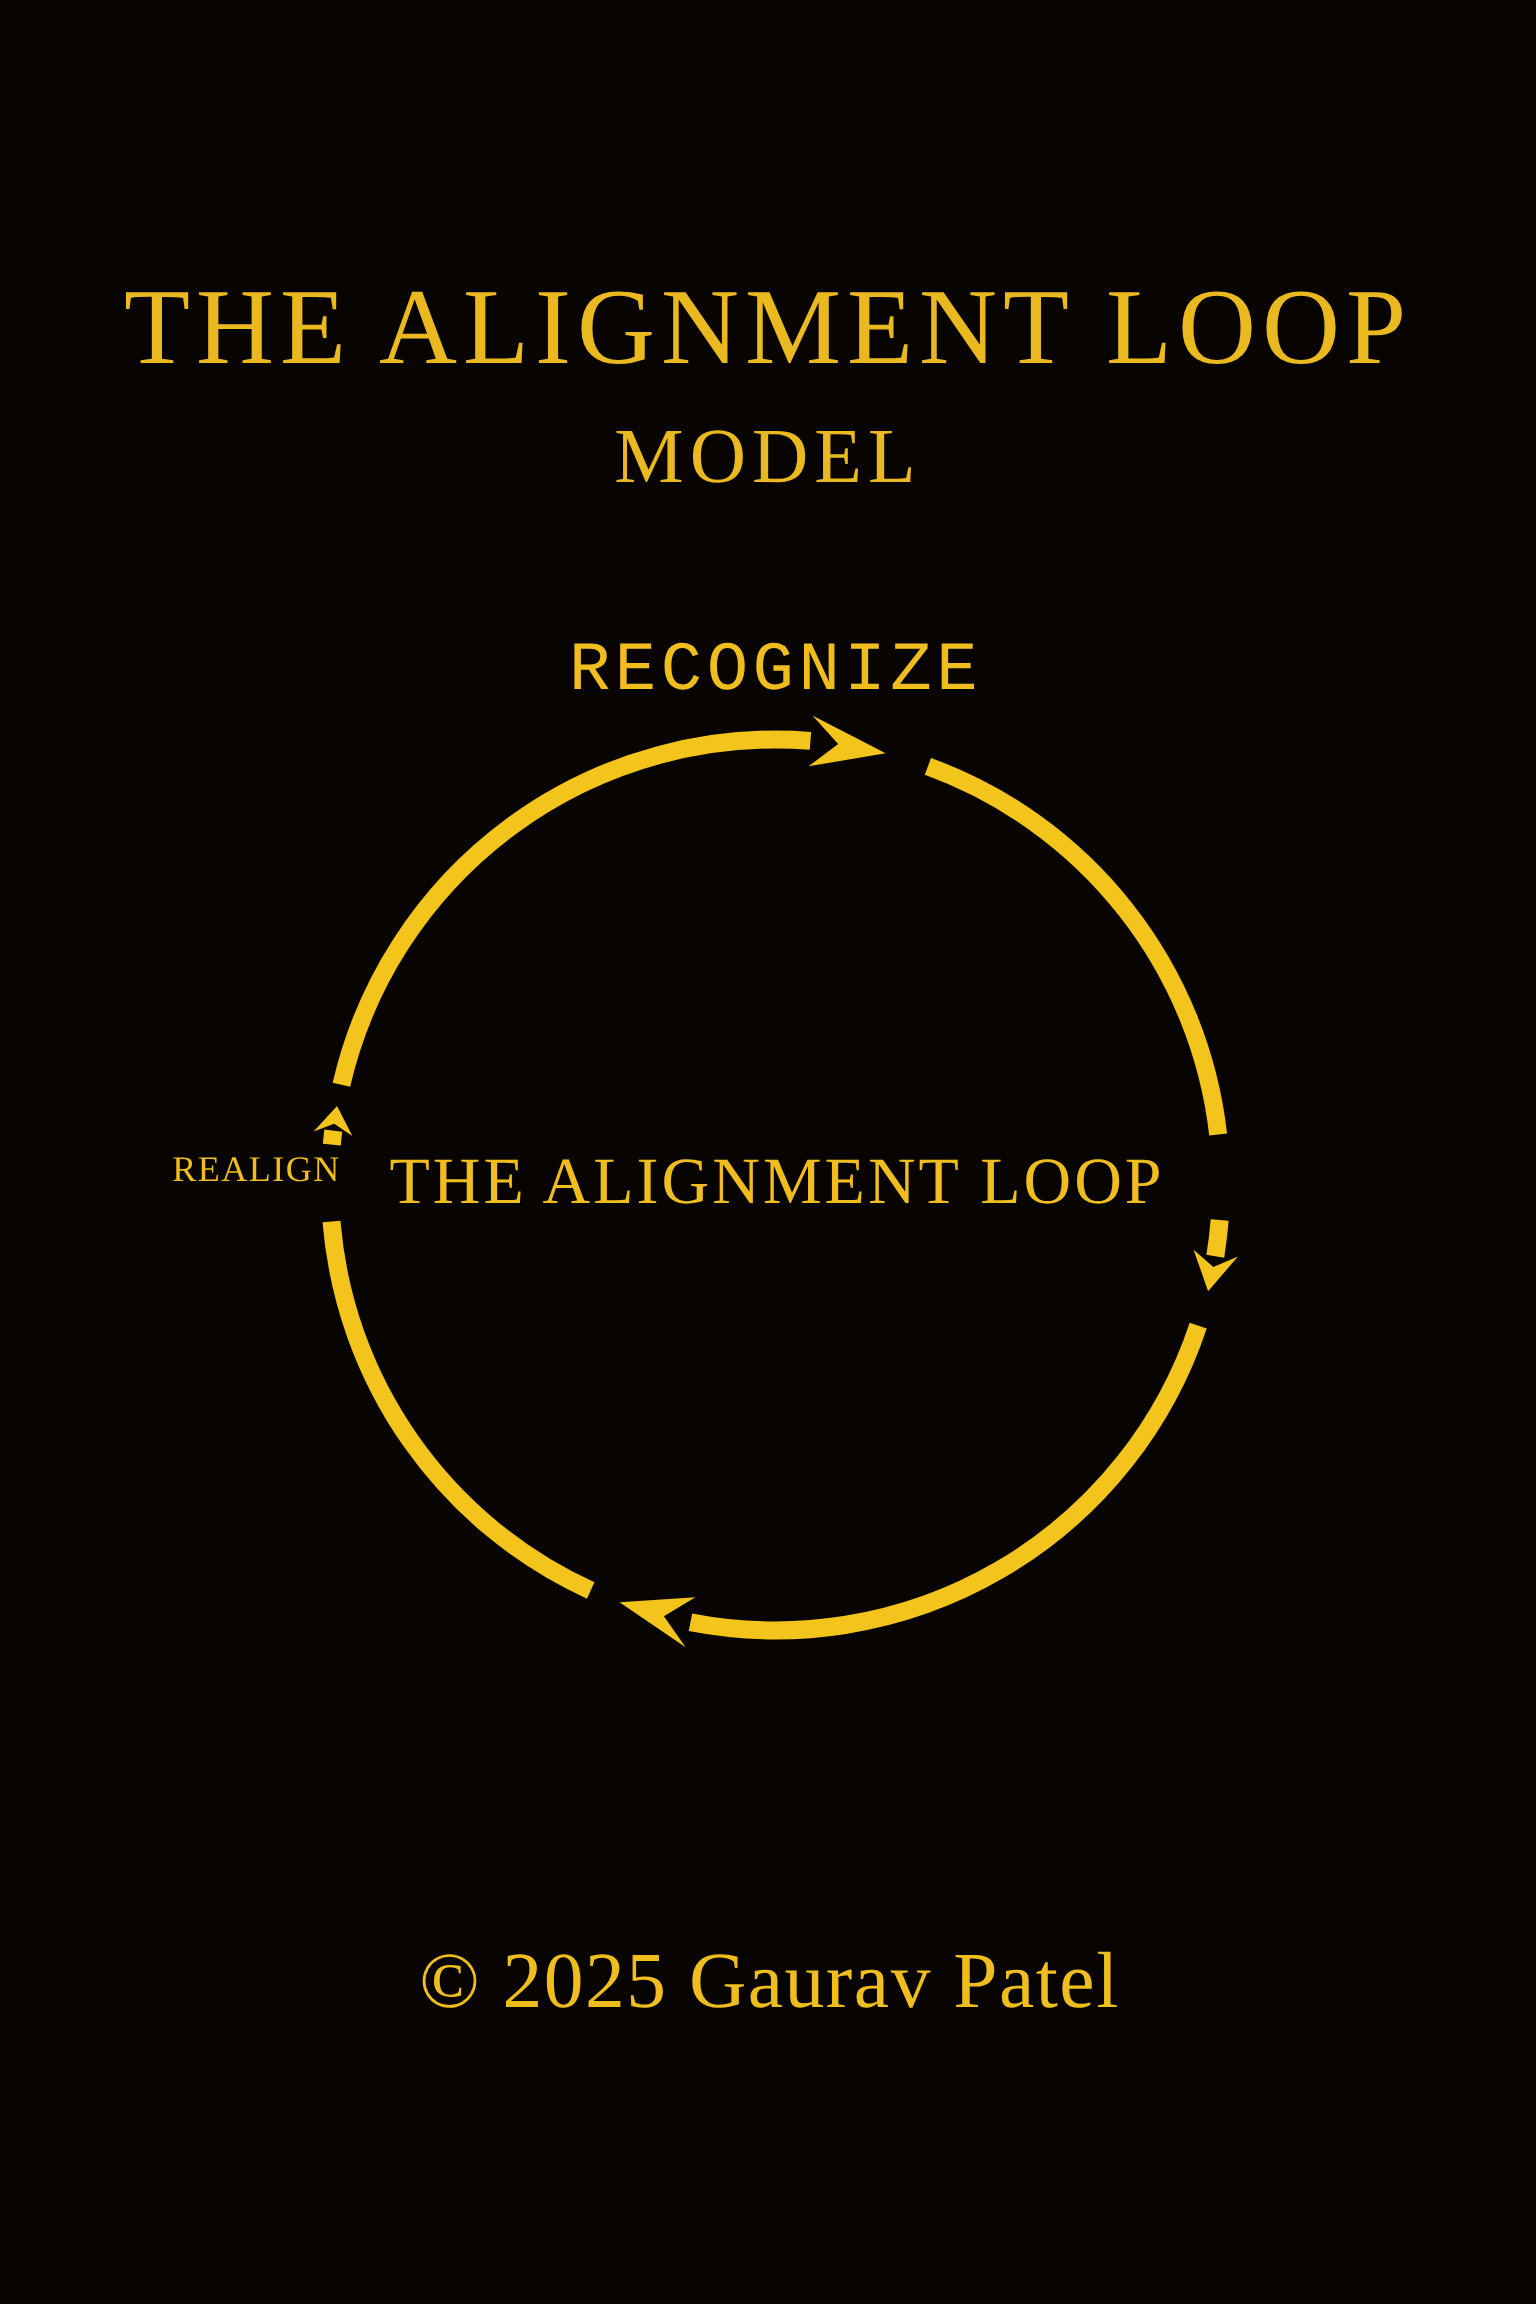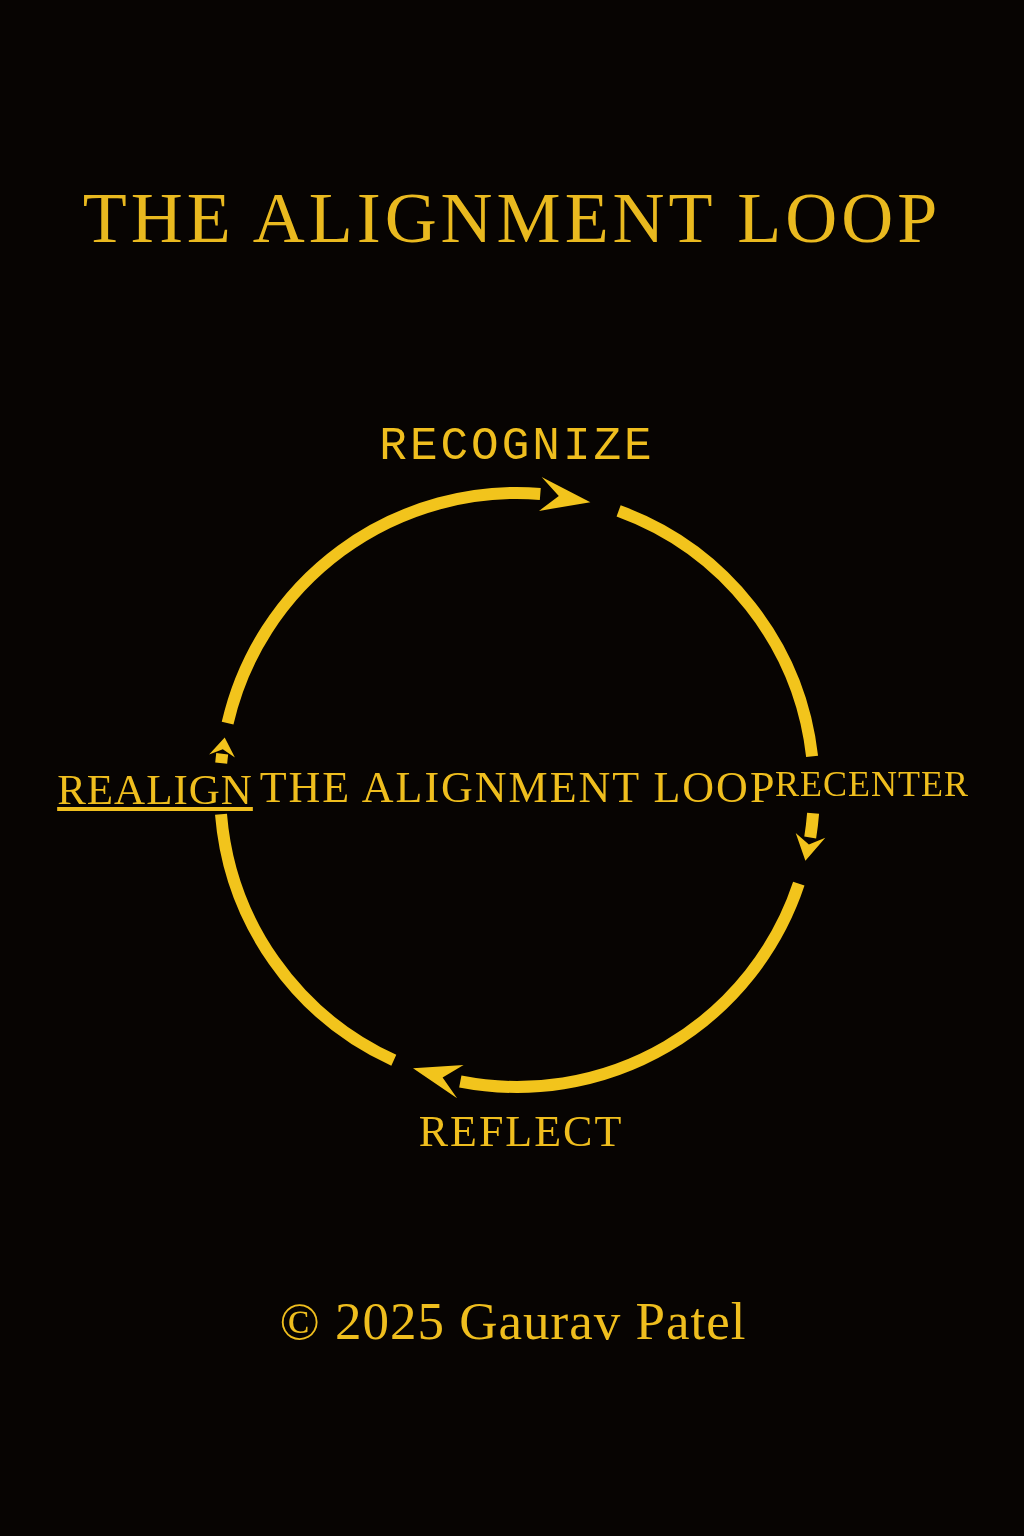--- a/index.html
+++ b/index.html
@@ -45,24 +45,23 @@
     top: 766px; left: 518px;
     font-size: 44px;
     letter-spacing: 2px;
   }
   .step-right {
     top: 766px; left: 872px;
     font-size: 36px;
     letter-spacing: 1px;
   }
   .step-left {
-    top: 768px; left: 155px;
-    font-size: 43px;
+    top: 768px; left: 171px;
+    font-size: 24px;
     letter-spacing: 1px;
-    text-decoration: underline;
   }
   .step-bottom {
     top: 1110px; left: 521px;
     font-size: 44px;
     letter-spacing: 2px;
   }
   .footer-credit {
     top: 1271px; left: 513px;
     font-size: 53px;
     letter-spacing: 1px;
@@ -75,39 +74,38 @@
     height: 1536px;
   }
 </style>
 </head>
 <body>
 
 <div class="canvas">
 
   <div class="gold-text page-title">THE ALIGNMENT LOOP</div>
 
+  <div class="gold-text page-subtitle">MODEL</div>
 
   <svg id="loop-svg" viewBox="0 0 1024 1536">
       <path d="M 227.6 723.2 A 297 297 0 0 1 540.3 493.9" fill="none" stroke="#F2C41C" stroke-width="12"></path>
       <polygon points="590.4,502.2 541.6,477.0 558.8,496.0 539.0,510.9" fill="#F2C41C"></polygon>
       <path d="M 618.6 510.9 A 297 297 0 0 1 812.1 756.4" fill="none" stroke="#F2C41C" stroke-width="12"></path>
       <path d="M 798.8 883.7 A 297 297 0 0 1 460.3 1081.5" fill="none" stroke="#F2C41C" stroke-width="12"></path>
       <polygon points="413.0,1068.2 457.1,1098.2 442.6,1077.5 463.6,1064.9" fill="#F2C41C"></polygon>
       <path d="M 393.8 1060.3 A 297 297 0 0 1 221.0 814.3" fill="none" stroke="#F2C41C" stroke-width="12"></path>
       <path d="M 813.1 813.3 A 297 297 0 0 1 810.2 837.5" fill="none" stroke="#F2C41C" stroke-width="12"></path>
       <polygon points="805.4,860.8 825.3,837.7 808.9,844.6 795.7,833.1" fill="#F2C41C"></polygon>
       <path d="M 221.2 763.1 A 297 297 0 0 1 222.2 753.8" fill="none" stroke="#F2C41C" stroke-width="12"></path>
       <polygon points="224.7,737.4 209.1,754.4 222.8,749.2 234.9,757.4" fill="#F2C41C"></polygon>
     </svg>
 
   <div class="gold-text step-top">RECOGNIZE</div>
 
-  <div class="gold-text step-right">RECENTER</div>
 
   <div class="gold-text center-label">THE ALIGNMENT LOOP</div>
 
   <div class="gold-text step-left">REALIGN</div>
 
-  <div class="gold-text step-bottom">REFLECT</div>
 
   <div class="gold-text footer-credit">© 2025 Gaurav Patel</div>
 
 </div>
 
 </body></html>

